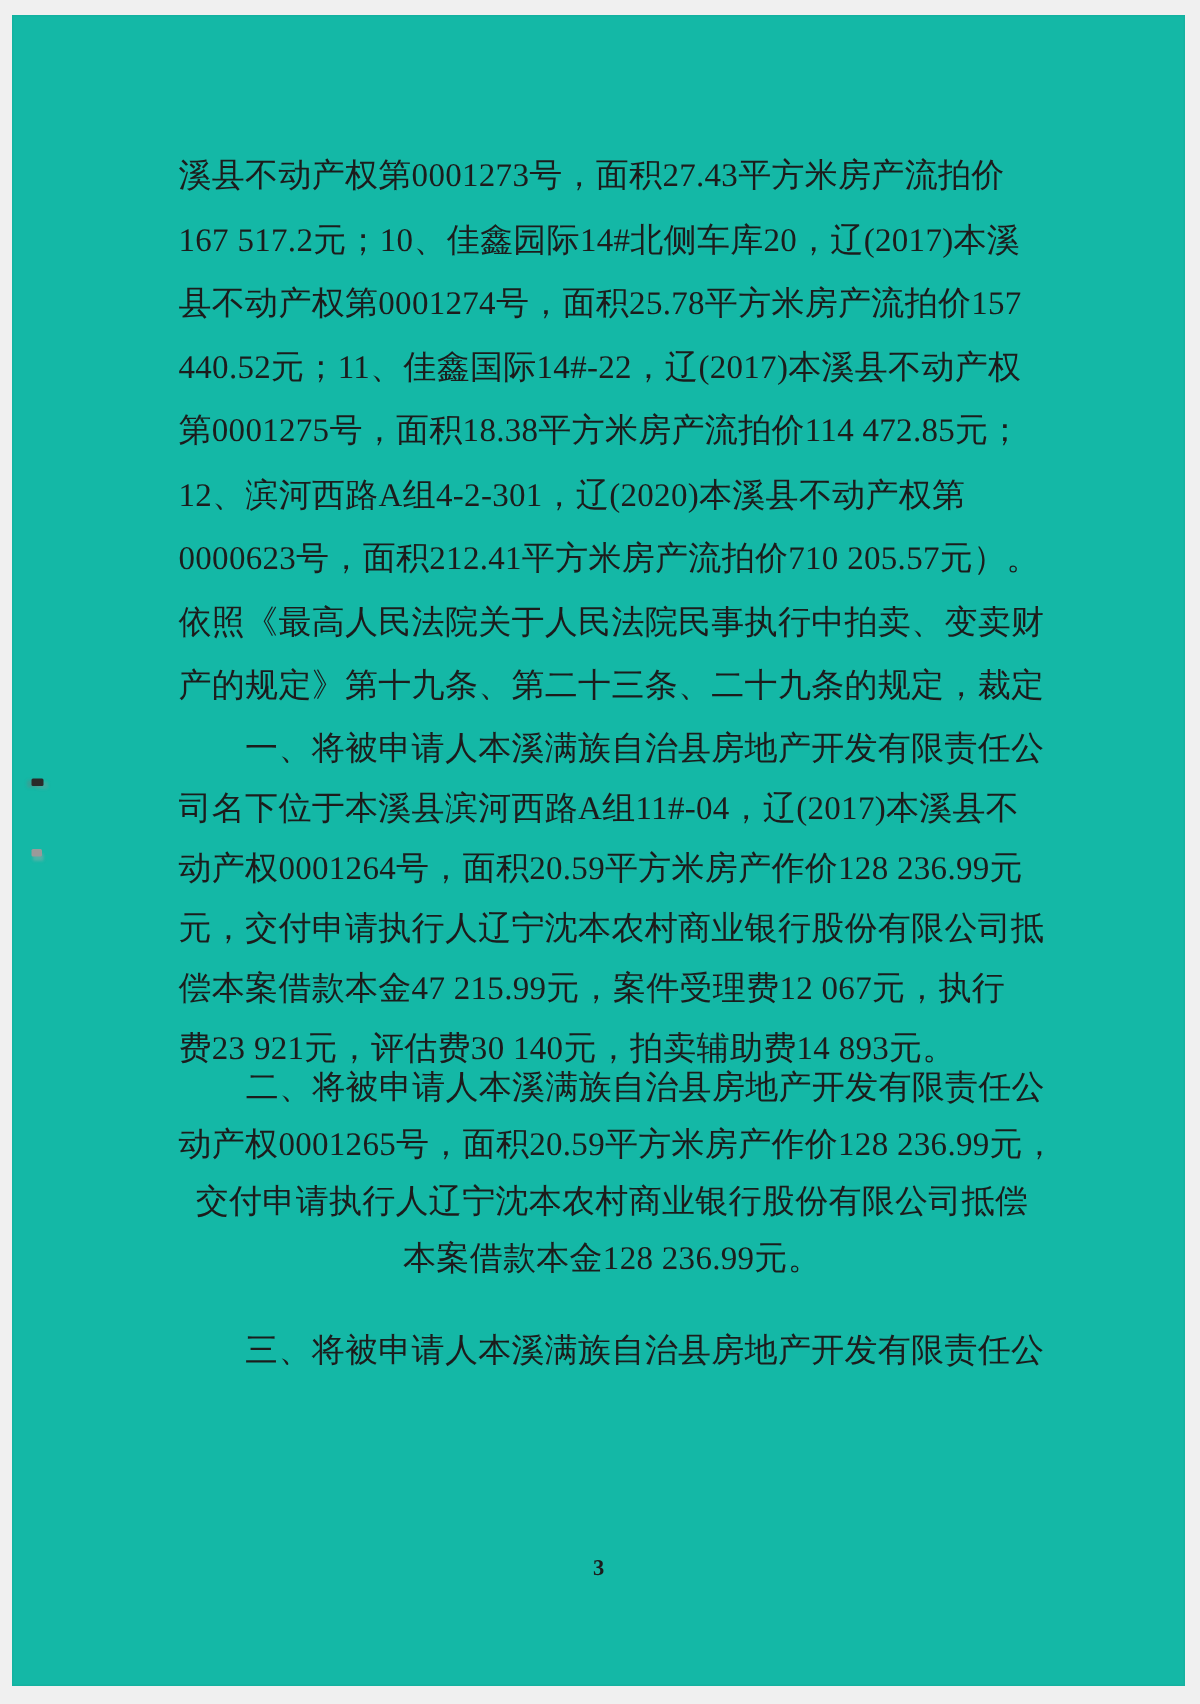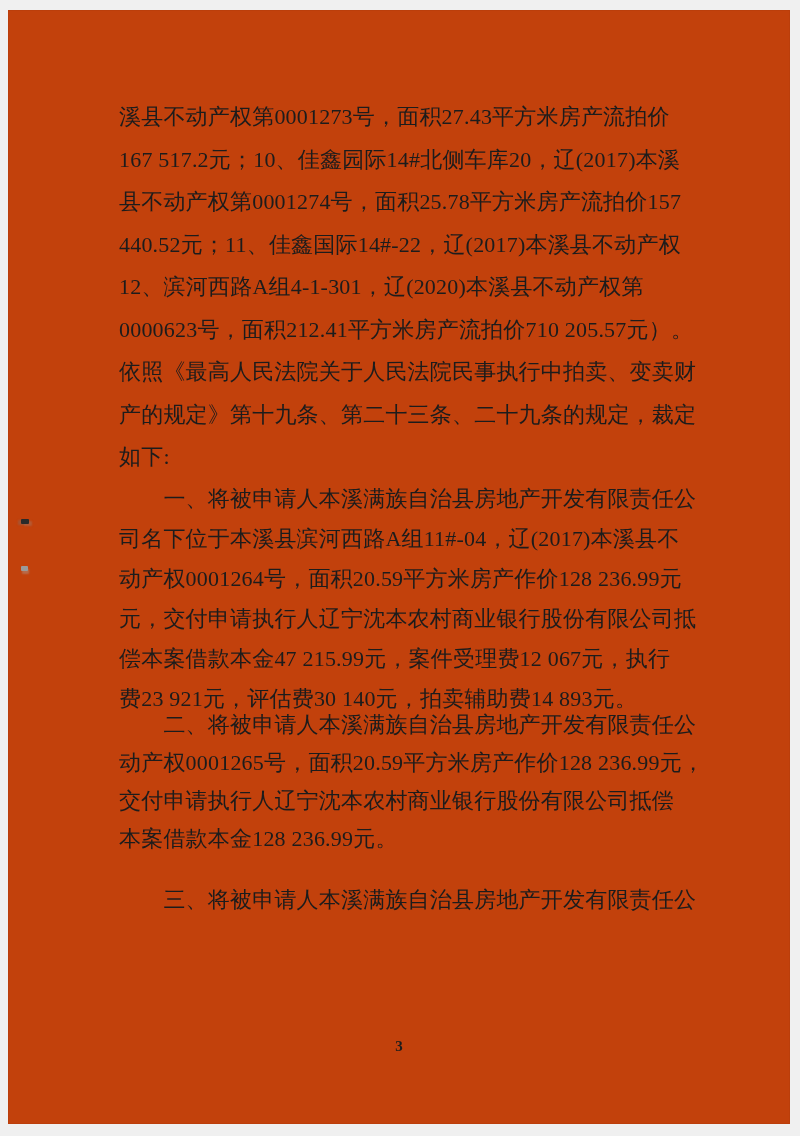--- a/index.html
+++ b/index.html
@@ -10,35 +10,35 @@
     background: #f0f0f0;
     font-family: "Liberation Serif", "DejaVu Serif", serif;
     overflow: hidden;
   }
   .page {
     position: absolute;
     left: 8px;
     top: 10px;
     width: 782px;
     height: 1114px;
-    background: #c2410c;
+    background: #14b8a6;
     box-shadow: inset 0 0 0 1px rgba(0,0,0,0.03);
   }
   .body-text {
     position: absolute;
     left: 111px;   
     top: 86px;     
     width: 578px;
     color: #1c1c1c;
     font-size: 22px;
   }
   .para { margin: 0; }
   .p0 { line-height: 42.5px; }
   .p1 { line-height: 40px; }
-  .p2 { line-height: 38px; margin-top: -13px; }
+  .p2 { line-height: 38px; margin-top: -13px; text-align: center; }
   .p3 { line-height: 39px; margin-top: 22px; }
   .line {
     white-space: pre;
     letter-spacing: 0.2px;
   }
   .page-number {
     position: absolute;
     left: 0;
     top: 1028px;
     width: 782px;
@@ -75,25 +75,25 @@
 
   <span class="artifact a1"></span>
   <span class="artifact a2"></span>
 
   <div class="body-text">
     <div class="para p0">
         <div class="line">溪县不动产权第0001273号，面积27.43平方米房产流拍价</div>
         <div class="line">167 517.2元；10、佳鑫园际14#北侧车库20，辽(2017)本溪</div>
         <div class="line">县不动产权第0001274号，面积25.78平方米房产流拍价157</div>
         <div class="line">440.52元；11、佳鑫国际14#-22，辽(2017)本溪县不动产权</div>
-        <div class="line">12、滨河西路A组4-1-301，辽(2020)本溪县不动产权第</div>
+        <div class="line">第0001275号，面积18.38平方米房产流拍价114 472.85元；</div>
+        <div class="line">12、滨河西路A组4-2-301，辽(2020)本溪县不动产权第</div>
         <div class="line">0000623号，面积212.41平方米房产流拍价710 205.57元）。</div>
         <div class="line">依照《最高人民法院关于人民法院民事执行中拍卖、变卖财</div>
         <div class="line">产的规定》第十九条、第二十三条、二十九条的规定，裁定</div>
-        <div class="line">如下:</div>
       </div>
     <div class="para p1">
         <div class="line">　　一、将被申请人本溪满族自治县房地产开发有限责任公</div>
         <div class="line">司名下位于本溪县滨河西路A组11#-04，辽(2017)本溪县不</div>
         <div class="line">动产权0001264号，面积20.59平方米房产作价128 236.99元</div>
         <div class="line">元，交付申请执行人辽宁沈本农村商业银行股份有限公司抵</div>
         <div class="line">偿本案借款本金47 215.99元，案件受理费12 067元，执行</div>
         <div class="line">费23 921元，评估费30 140元，拍卖辅助费14 893元。</div>
       </div>
     <div class="para p2">

